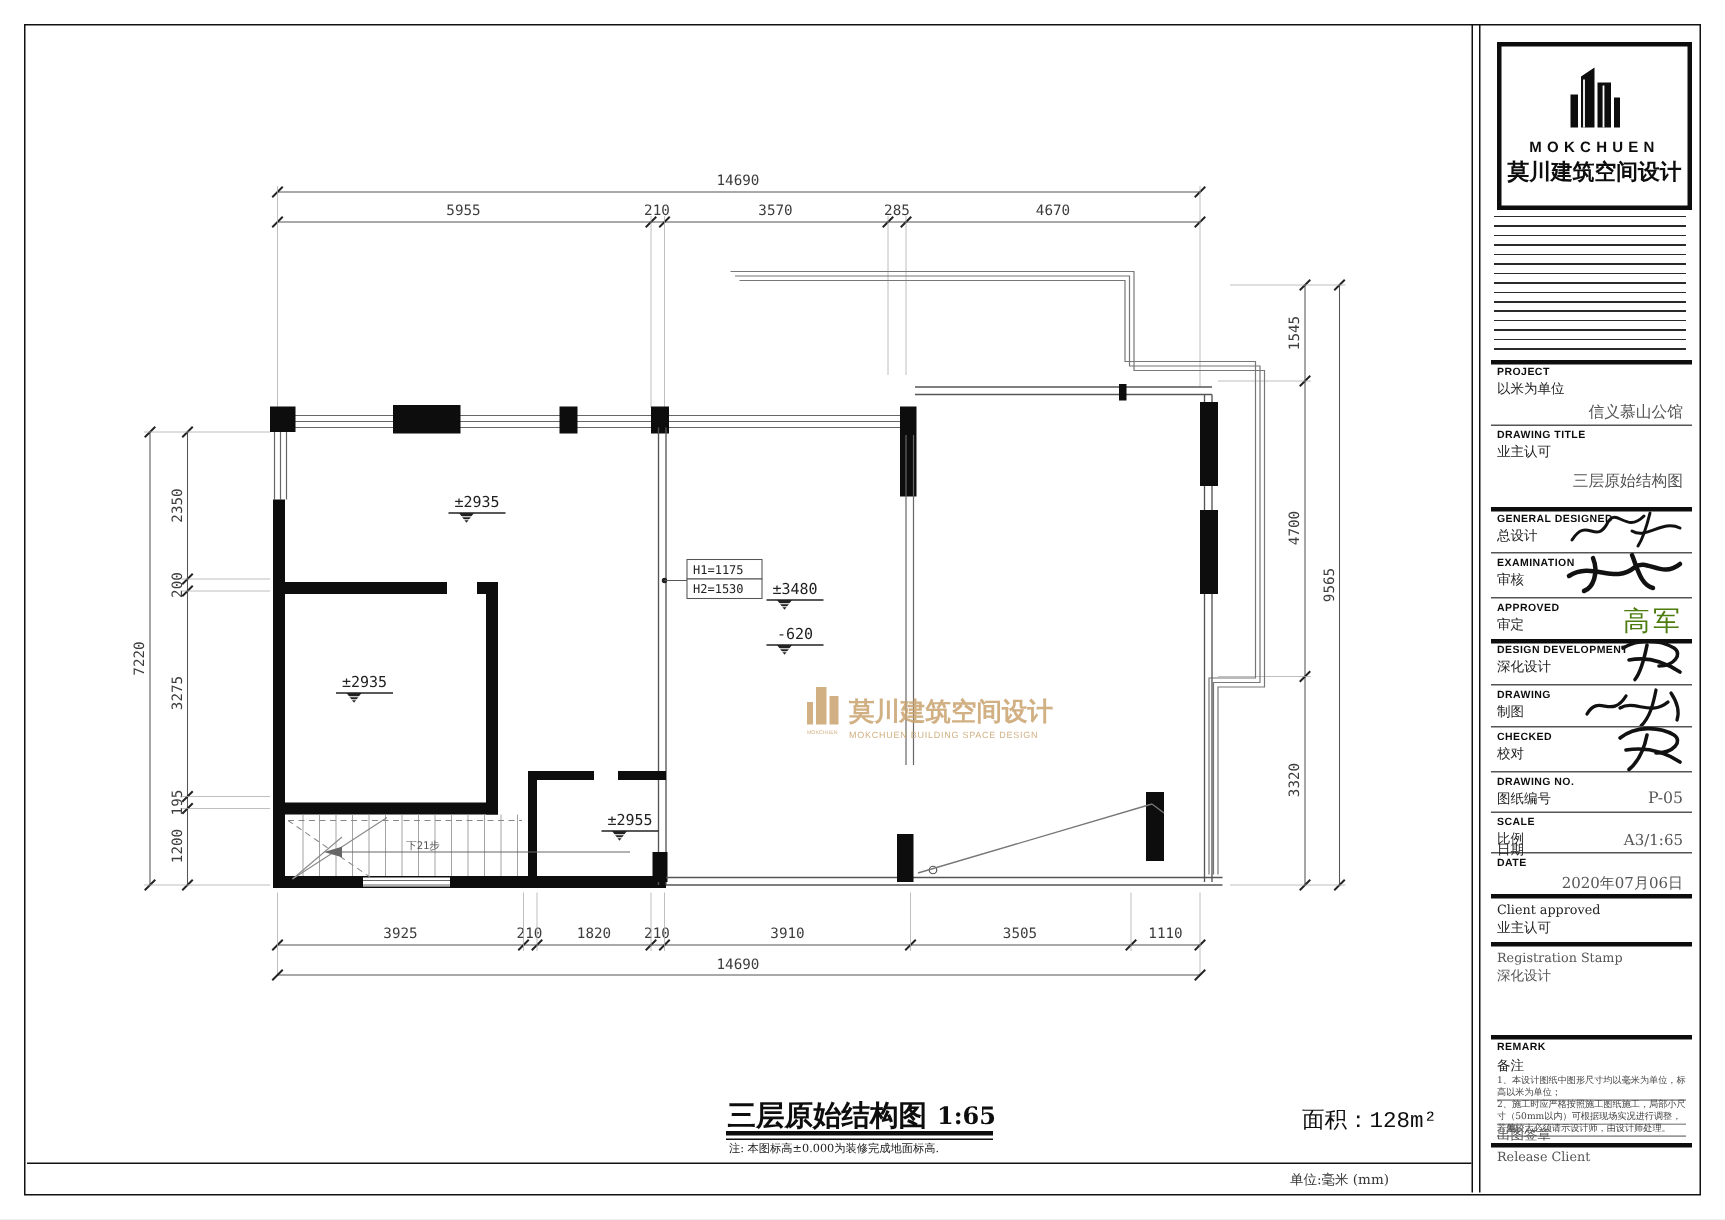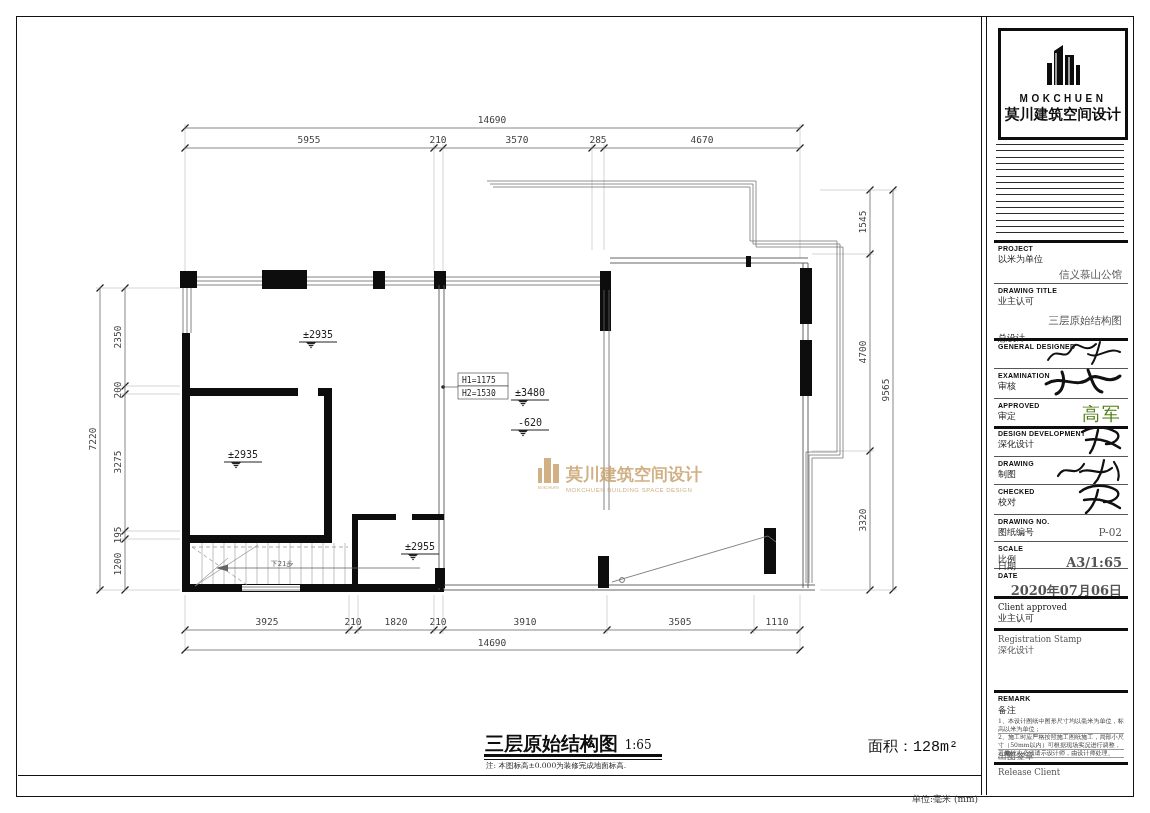--- a/index.html
+++ b/index.html
@@ -14,32 +14,32 @@
   .tb{left:990px;top:16px;width:142px;height:779px;font-family:"Liberation Sans",sans-serif;}
   .logobox{left:8px;top:12px;width:124px;height:106px;border:3px solid #0d0d0d;text-align:center;}
   .logo-en{margin-top:62px;font-size:10px;font-weight:bold;letter-spacing:3.5px;color:#0d0d0d;}
   .logo-cn{font-size:14.5px;font-weight:bold;color:#0d0d0d;font-family:"DejaVu Serif","Liberation Serif",serif;margin-top:1px;}
   .hatch{left:6px;top:128px;width:128px;height:94px;background:repeating-linear-gradient(to bottom,#2a2a2a 0,#2a2a2a 1px,transparent 1px,transparent 6.3px);}
   .bar{left:4px;width:134px;height:3px;background:#0d0d0d;}
   .hair{left:4px;width:134px;height:0;border-top:0.5px solid #555;}
   .lab-en{left:8px;font-size:7px;font-weight:bold;color:#0d0d0d;letter-spacing:.3px;}
   .lab-cn{left:8px;font-size:9px;color:#222;font-family:"DejaVu Serif","Liberation Serif",serif;}
   .val{right:10px;font-size:10.5px;color:#555;font-family:"DejaVu Serif","Liberation Serif",serif;text-align:right;}
-  .val-sm{right:10px;font-size:13px;color:#555;font-family:"DejaVu Serif","Liberation Serif",serif;text-align:right;font-weight:bold;}
+  .val-sm{right:10px;font-size:10px;color:#555;font-family:"DejaVu Serif","Liberation Serif",serif;text-align:right;}
   .gray-en{left:8px;font-size:8.5px;color:#555;font-family:"DejaVu Serif","Liberation Serif",serif;}
   .remarkline{left:8px;width:126px;font-size:6.1px;color:#444;font-family:"DejaVu Serif","Liberation Serif",serif;border-bottom:0.5px solid #999;line-height:8px;}
   .sig{pointer-events:none;}
   
   .cap-title{left:485px;top:731px;font-size:19px;font-weight:bold;color:#0d0d0d;font-family:"DejaVu Serif","Liberation Serif",serif;}
-  .cap-scale{font-size:12px;font-weight:normal;vertical-align:1px;text-align:center;}
+  .cap-scale{font-size:16px;font-weight:bold;vertical-align:1px;text-align:center;}
   .cap-ul1{left:484px;top:754px;width:178px;height:2.5px;background:#0d0d0d;}
   .cap-ul2{left:484px;top:758.5px;width:178px;height:0;border-top:0.6px solid #0d0d0d;}
   .cap-note{left:486px;top:761px;font-size:7.5px;color:#222;font-family:"DejaVu Serif","Liberation Serif",serif;}
   .area{left:868px;top:737px;font-size:15px;color:#0d0d0d;font-family:Liberation Mono, monospace;}
-  .unit{left:860px;top:780px;width:118px;text-align:right;font-size:9px;color:#333;font-family:"DejaVu Serif","Liberation Serif",serif;margin-top:13px;}
+  .unit{left:860px;top:780px;width:118px;text-align:left;font-size:9px;color:#333;font-family:"DejaVu Serif","Liberation Serif",serif;}
   
   text.dim{font-family:"DejaVu Sans Mono",monospace;font-size:9.5px;fill:#3d3d3d;}
   text.lvl{font-family:"DejaVu Sans Mono",monospace;font-size:10px;fill:#222;}
   text.co{font-family:"DejaVu Sans Mono",monospace;font-size:8px;fill:#222;}
   text.stair{font-family:"DejaVu Sans Mono",monospace;font-size:7px;fill:#555;}
   text.wm-cn{font-family:"DejaVu Serif","Liberation Serif",serif;font-size:17px;font-weight:bold;}
   text.wm-en{font-family:"Liberation Sans",sans-serif;font-size:6px;letter-spacing:.5px;}
   text.wm-sm{font-family:"Liberation Sans",sans-serif;font-size:3.5px;}
 </style>
 </head>
@@ -357,21 +357,21 @@
     <div class="abs lab-cn" style="top:237px">以米为单位</div>
     <div class="abs val" style="top:252px">信义慕山公馆</div>
     <div class="abs hair" style="top:267px"></div>
 
     <div class="abs lab-en" style="top:271px">DRAWING TITLE</div>
     <div class="abs lab-cn" style="top:279px">业主认可</div>
     <div class="abs val" style="top:298px">三层原始结构图</div>
 
     <div class="abs bar" style="top:322px"></div>
     <div class="abs lab-en" style="top:327px">GENERAL  DESIGNED</div>
-    <div class="abs lab-cn" style="top:316px">总设计</div>
+    <div class="abs lab-cn" style="top:335px">总设计</div>
     <svg class="abs sig" style="left:48px;top:322px" width="88" height="30" viewBox="0 0 88 30">
       <g fill="none" stroke="#111" stroke-width="2" stroke-linecap="round">
         <path d="M10,22 C20,6 26,26 34,10 C40,0 46,18 58,6"></path>
         <path d="M50,16 C60,22 70,8 82,14"></path>
         <path d="M62,4 C60,12 58,20 54,26"></path>
       </g>
     </svg>
     <div class="abs hair" style="top:352px"></div>
 
     <div class="abs lab-en" style="top:356px">EXAMINATION</div>
@@ -419,21 +419,21 @@
       <g fill="none" stroke="#111" stroke-width="2.4" stroke-linecap="round">
         <path d="M8,10 C18,2 34,2 44,8 C50,12 44,20 32,20"></path>
         <path d="M12,18 C24,16 36,18 48,26"></path>
         <path d="M26,8 C24,18 20,26 14,31"></path>
       </g>
     </svg>
     <div class="abs hair" style="top:498px"></div>
 
     <div class="abs lab-en" style="top:502px">DRAWING NO.</div>
     <div class="abs lab-cn" style="top:510px">图纸编号</div>
-    <div class="abs val" style="top:510px">P-02</div>
+    <div class="abs val" style="top:510px">P-05</div>
 
     <div class="abs hair" style="top:525px"></div>
     <div class="abs lab-en" style="top:529px">SCALE</div>
     <div class="abs lab-cn" style="top:537px">比例</div>
     <div class="abs val-sm" style="top:539px">A3/1:65</div>
 
     <div class="abs hair" style="top:552px"></div>
     <div class="abs lab-en" style="top:556px">DATE</div>
     <div class="abs lab-cn" style="top:544px">日期</div>
     <div class="abs val-sm" style="top:566px">2020年07月06日</div>

